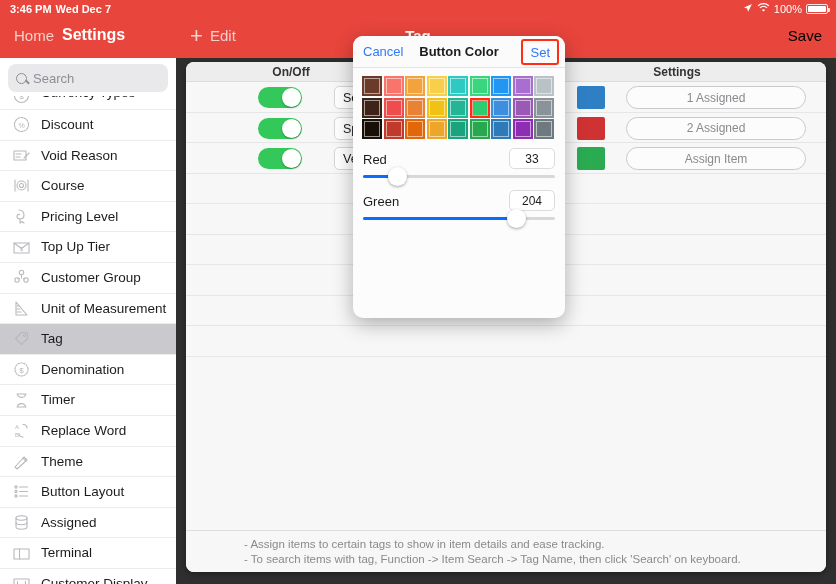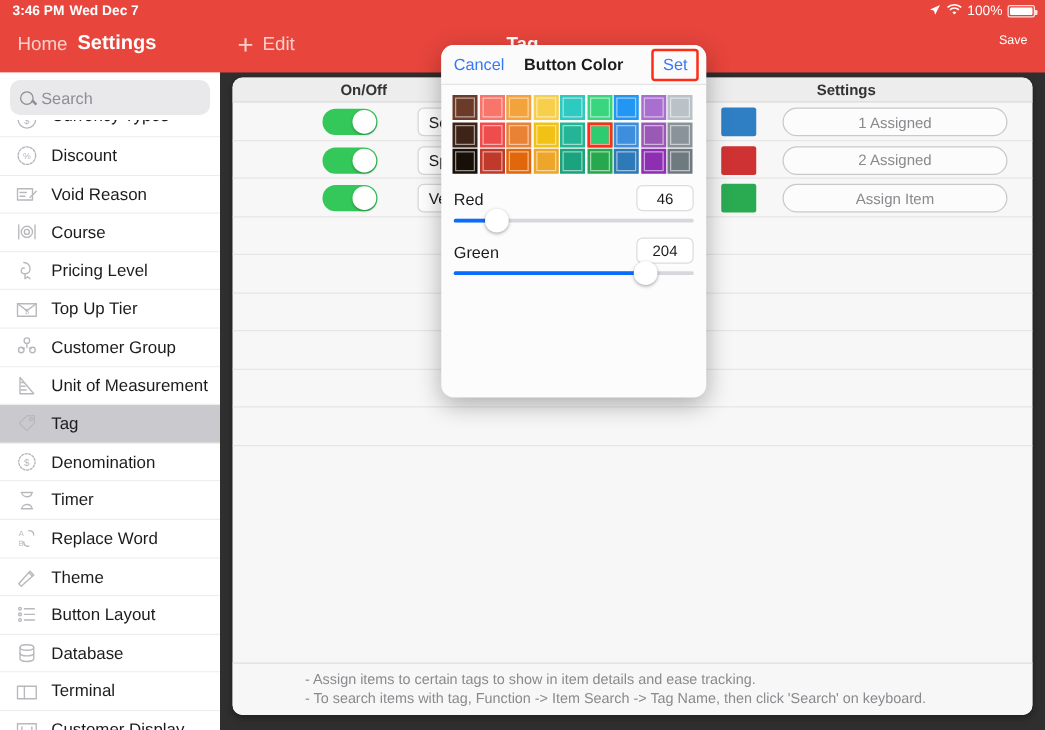--- a/index.html
+++ b/index.html
@@ -34,21 +34,21 @@
   
   .navbar {
     position: absolute; top: 18px; left: 0; width: 836px; height: 40px;
     color: #fff;
   }
   .nav-home { position:absolute; left: 14px; top: 9px; font-size: 15px; color: #f7cfcb; }
   .nav-settings { position:absolute; left: 62px; top: 8px; font-size: 16px; font-weight: bold; color:#fff; }
   .nav-plus { position:absolute; left: 190px; top: 5px; font-size: 22px; color: #f7cfcb; font-weight: 300;}
   .nav-edit { position:absolute; left: 210px; top: 9px; font-size: 15px; color: #f7cfcb; }
   .nav-title { position:absolute; left: 0; top: 9px; width: 836px; text-align:center; font-size: 15px; font-weight: bold; color:#fff; }
-  .nav-save { position:absolute; right: 14px; top: 9px; font-size: 10px; color: #ffffff; }
+  .nav-save { position:absolute; right: 14px; top: 9px; font-size: 15px; color: #000000; }
 
   
   .sidebar {
     position: absolute; top: 58px; left: 0; width: 176px; height: 526px;
     background: #ffffff; overflow: hidden;
   }
   .search-wrap { padding: 6px 8px 4px 8px; background:#fff; }
   .search-box {
     height: 28px; background: #e9e9eb; border-radius: 8px;
     display:flex; align-items:center; padding: 0 8px; gap: 6px;
@@ -352,21 +352,21 @@
           <span class="si-label">Button Layout</span>
         </div>
         <div class="side-item">
           <span class="si-icon">
             <svg viewBox="0 0 19 19">
               <ellipse cx="9.5" cy="5" rx="5.5" ry="2.2" stroke="currentColor" stroke-width="1.1" fill="none" stroke-linecap="round" stroke-linejoin="round"></ellipse>
               <path d="M4 5v9c0 1.2 2.5 2.2 5.5 2.2S15 15.2 15 14V5" stroke="currentColor" stroke-width="1.1" fill="none" stroke-linecap="round" stroke-linejoin="round"></path>
               <path d="M4 9.5c0 1.2 2.5 2.2 5.5 2.2S15 10.7 15 9.5" stroke="currentColor" stroke-width="1.1" fill="none" stroke-linecap="round" stroke-linejoin="round"></path>
             </svg>
           </span>
-          <span class="si-label">Database</span>
+          <span class="si-label">Assigned</span>
         </div>
         <div class="side-item">
           <span class="si-icon">
             <svg viewBox="0 0 19 19">
               <rect x="2" y="5" width="15" height="10" stroke="currentColor" stroke-width="1.1" fill="none" stroke-linecap="round" stroke-linejoin="round"></rect>
               <path d="M7.5 5v10" stroke="currentColor" stroke-width="1.1" fill="none" stroke-linecap="round" stroke-linejoin="round"></path>
             </svg>
           </span>
           <span class="si-label">Terminal</span>
         </div>
@@ -519,21 +519,21 @@
           <span class="inner"></span>
         </div>
         <div class="sw" style="background: rgb(111, 122, 128);">
           <span class="inner"></span>
         </div>
       </div>
 
     <div class="sliders" id="sliders">
         <div class="slider-group">
           <span class="sl-label">Red</span>
-          <span class="sl-value">46</span>
+          <span class="sl-value">33</span>
           <div class="sl-track">
             <div class="sl-fill" style="width:18.03921568627451%"></div>
             <div class="sl-knob" style="left:calc(18.03921568627451% - 9.5px)"></div>
           </div>
         </div>
         <div class="slider-group">
           <span class="sl-label">Green</span>
           <span class="sl-value">204</span>
           <div class="sl-track">
             <div class="sl-fill" style="width:80%"></div>

